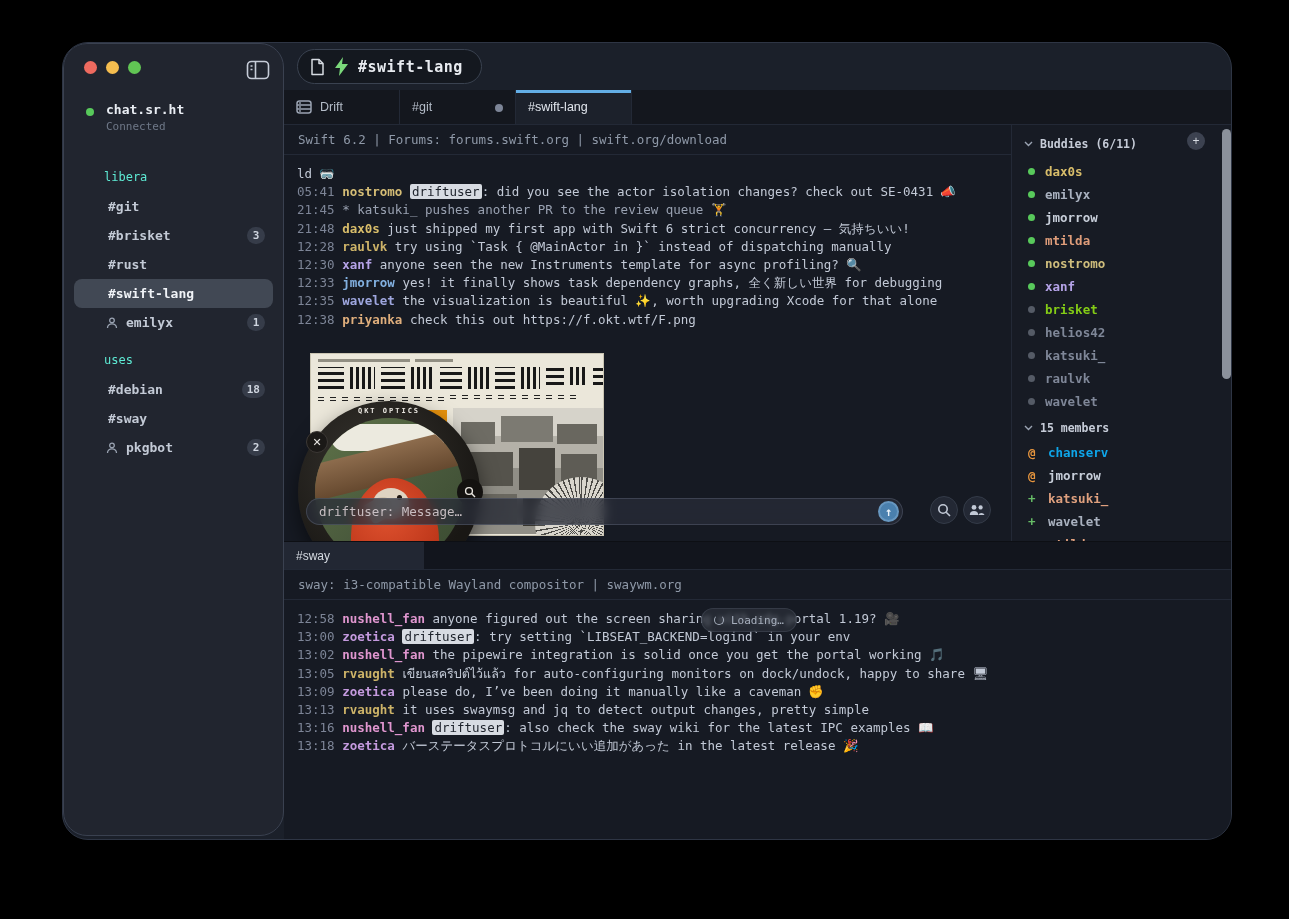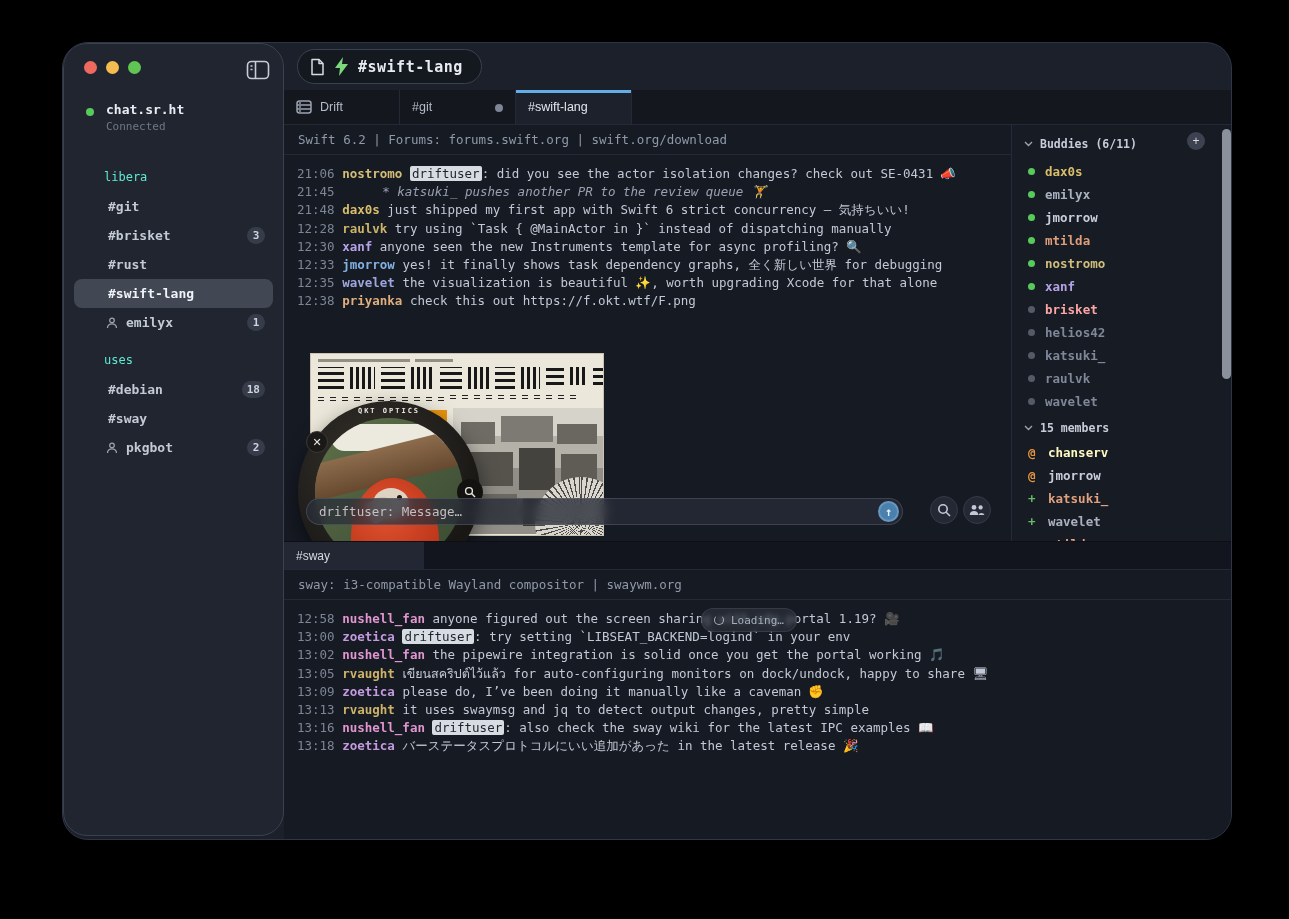--- a/index.html
+++ b/index.html
@@ -50,21 +50,21 @@
   .leftcol { width:727px; display:flex; flex-direction:column; }
   .topicbar { height:30px; background:#161a23; border-bottom:1px solid #232936;
               display:flex; align-items:center; padding-left:14px;
               font-size:12.5px; color:#8f99a8; }
   .chat { position:relative; flex:1; background:#161a23; overflow:hidden; }
   .msgs { position:absolute; left:13px; top:10px; right:4px; font-size:12.5px; line-height:18.2px; }
   .msg { white-space:nowrap; color:#c2c9d6; }
   .msg .time { color:#7d8597; }
   .msg .nick { font-weight:bold; }
   .msg .mention { background:#d7dbe2; color:#1d222b; border-radius:2px; padding:0 2px; }
-  .msg .act { font-style:italic; color:#99a1b1;margin-left:40px; }
+  .msg .act { color:#99a1b1; }
   .msg .emph { font-weight:bold; font-style:italic; }
 
   
   .embed { position:absolute; left:12px; top:198px; width:322px; height:190px; z-index:1; }
   .paper { position:absolute; left:14px; top:0; width:294px; height:183px; background:#ebe7da;
            border:1px solid #c9c4b2; overflow:hidden; }
   .tmark { position:absolute; left:7px; top:5px; height:3px; background:#918e82; }
   .chart-row { position:absolute; left:7px; top:13px; display:flex; gap:6px; align-items:flex-start; }
   .grp { height:22px; }
   .grp.h { background:repeating-linear-gradient(0deg,#181818 0 3px,#ebe7da 3px 7px); }
@@ -262,21 +262,22 @@
         <span>#swift-lang</span>
       </div>
     </div>
 
     <div class="contentrow">
       <div class="leftcol">
         <div class="topicbar">Swift 6.2 | Forums: forums.swift.org | swift.org/download</div>
 
         <div class="chat">
           <div class="msgs" id="top-msgs">
-              <div class="msg"><span class="time">21:06 </span><span class="nick" style="color: rgb(213, 189, 118);">nostromo </span><span class="mention">driftuser</span><span class="txt">: did you see the actor isolation changes? check out SE-0431 📣</span></div>
+              <div class="msg"><span class="txt">ld 🥽</span></div>
+              <div class="msg"><span class="time">05:41 </span><span class="nick" style="color: rgb(213, 189, 118);">nostromo </span><span class="mention">driftuser</span><span class="txt">: did you see the actor isolation changes? check out SE-0431 📣</span></div>
               <div class="msg"><span class="time">21:45 </span><span class="act">* katsuki_ pushes another PR to the review queue 🏋</span></div>
               <div class="msg"><span class="time">21:48 </span><span class="nick" style="color: rgb(216, 189, 106);">dax0s </span><span class="txt">just shipped my first app with Swift 6 strict concurrency – 気持ちいい!</span></div>
               <div class="msg"><span class="time">12:28 </span><span class="nick" style="color: rgb(205, 179, 104);">raulvk </span><span class="txt">try using `Task { @MainActor in }` instead of dispatching manually</span></div>
               <div class="msg"><span class="time">12:30 </span><span class="nick" style="color: rgb(181, 163, 232);">xanf </span><span class="txt">anyone seen the new Instruments template for async profiling? 🔍</span></div>
               <div class="msg"><span class="time">12:33 </span><span class="nick" style="color: rgb(130, 176, 224);">jmorrow </span><span class="txt">yes! it finally shows task dependency graphs, 全く新しい世界 for debugging</span></div>
               <div class="msg"><span class="time">12:35 </span><span class="nick" style="color: rgb(158, 166, 222);">wavelet </span><span class="txt">the visualization is beautiful ✨, worth upgrading Xcode for that alone</span></div>
               <div class="msg"><span class="time">12:38 </span><span class="nick" style="color: rgb(223, 174, 124);">priyanka </span><span class="txt">check this out https://f.okt.wtf/F.png</span></div>
             </div>
 
           <div class="embed">
@@ -403,21 +404,21 @@
             <div class="bd-row">
               <span class="bd-dot" style="background: rgb(88, 201, 91);"></span>
               <span style="color: rgb(207, 189, 124);">nostromo</span>
             </div>
             <div class="bd-row">
               <span class="bd-dot" style="background: rgb(88, 201, 91);"></span>
               <span style="color: rgb(181, 163, 232);">xanf</span>
             </div>
             <div class="bd-row">
               <span class="bd-dot" style="background: rgb(85, 91, 102);"></span>
-              <span style="color: #fca5a5;">brisket</span>
+              <span style="color: #84cc16;">brisket</span>
             </div>
             <div class="bd-row">
               <span class="bd-dot" style="background: rgb(85, 91, 102);"></span>
               <span style="color: rgb(127, 135, 152);">helios42</span>
             </div>
             <div class="bd-row">
               <span class="bd-dot" style="background: rgb(85, 91, 102);"></span>
               <span style="color: rgb(127, 135, 152);">katsuki_</span>
             </div>
             <div class="bd-row">
@@ -431,21 +432,21 @@
           </div>
         <div class="mem-header">
           <svg width="9" height="6" viewBox="0 0 9 6">
               <path d="M1 1 L4.5 4.5 L8 1" fill="none" stroke="#9aa3b2" stroke-width="1.4"></path>
             </svg>
           <span>15 members</span>
         </div>
         <div id="member-list">
             <div class="mem-row">
               <span class="mem-prefix" style="color: rgb(232, 150, 62);">@</span>
-              <span style="color: #fef9c3;">chanserv</span>
+              <span style="color: #0ea5e9;">chanserv</span>
             </div>
             <div class="mem-row">
               <span class="mem-prefix" style="color: rgb(232, 150, 62);">@</span>
               <span style="color: rgb(198, 205, 216);">jmorrow</span>
             </div>
             <div class="mem-row">
               <span class="mem-prefix" style="color: rgb(103, 189, 103);">+</span>
               <span style="color: rgb(223, 160, 126);">katsuki_</span>
             </div>
             <div class="mem-row">

